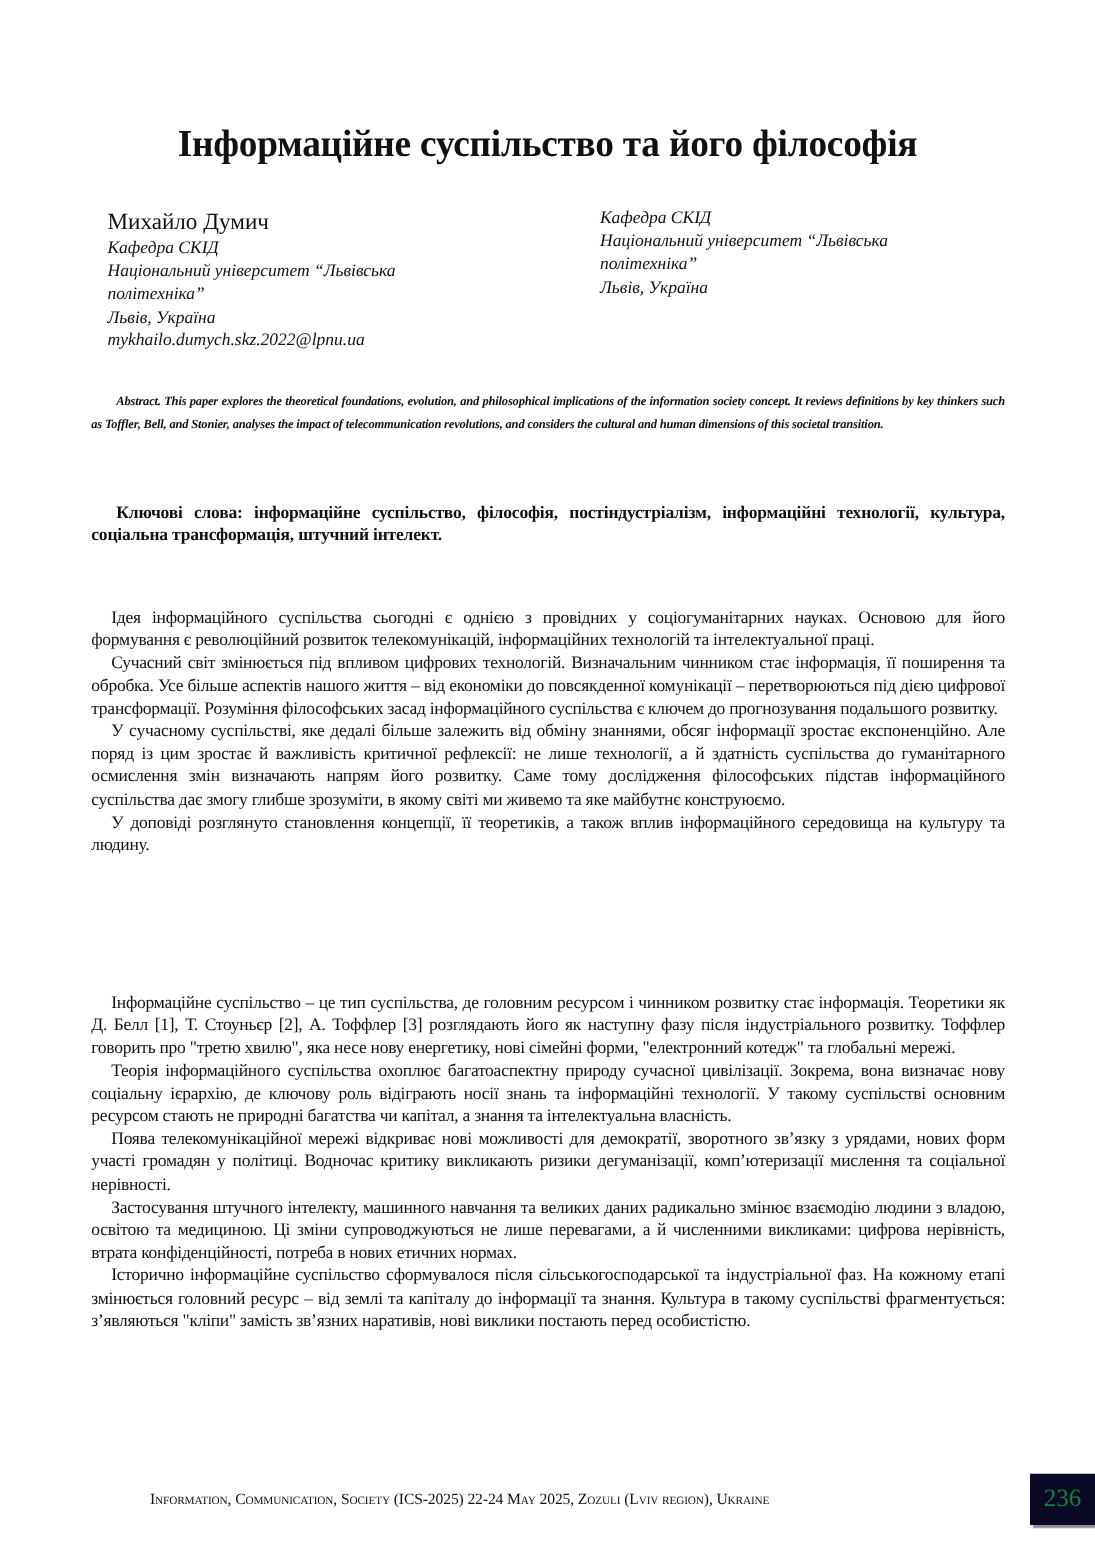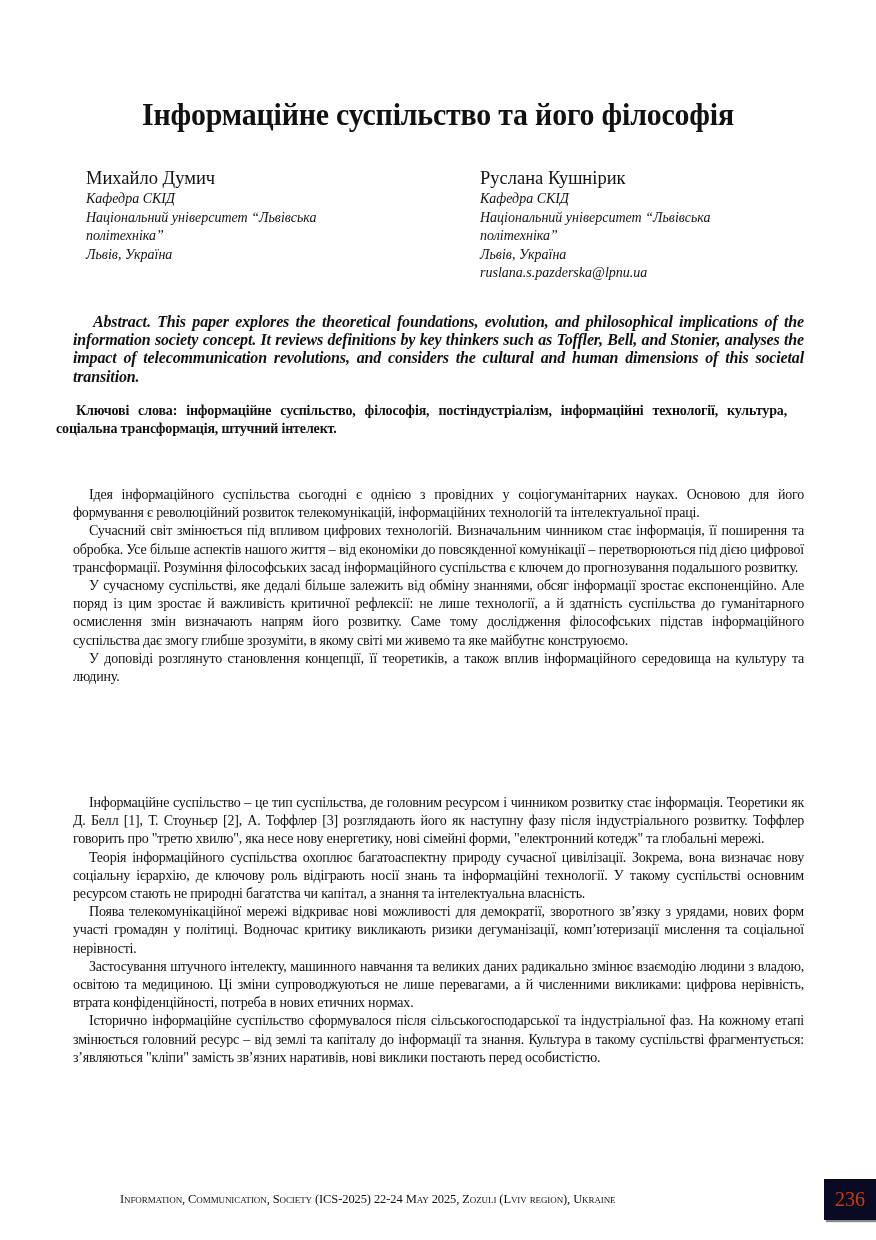--- a/index.html
+++ b/index.html
@@ -34,32 +34,32 @@
     .author .name {
       font-size: 18.5px;
       line-height: 24px;
       font-style: normal;
     }
     .author .aff { font-style: italic; }
 
     .abstract {
       position: absolute;
       left: 73px; top: 301px; width: 731px;
-      font-size: 16px;
+      font-size: 10px;
       line-height: 18.2px;
       font-weight: bold;
       font-style: italic;
       text-align: justify;
       text-indent: 20px;
       letter-spacing: -0.15px;
     }
 
     .keywords {
       position: absolute;
-      left: 56px; top: 390px; width: 731px;
+      left: 73px; top: 390px; width: 731px;
       font-size: 14px;
       line-height: 18.2px;
       font-weight: bold;
       text-align: justify;
       text-indent: 20px;
       letter-spacing: -0.15px;
     }
 
     .section-heading {
       position: absolute;
@@ -92,48 +92,47 @@
       font-variant: small-caps;
       letter-spacing: -0.1px;
       white-space: nowrap;
     }
 
     .page-number {
       position: absolute;
       left: 824px; top: 1167px;
       width: 52px; height: 41px;
       background: #0a0a24;
-      color: #c2410c;
+      color: #15803d;
       font-size: 20px;
       display: flex; align-items: center; justify-content: center;
       box-shadow: 2px 2px 1px #8a8a8a;
     }
   </style>
 </head>
 <body>
 
 <div class="page">
 
   <h1 class="title">Інформаційне суспільство та його філософія</h1>
 
   <div class="author left">
     <div class="name">Михайло Думич</div>
     <div class="aff">Кафедра СКІД</div>
     <div class="aff">Національний університет “Львівська</div>
     <div class="aff">політехніка”</div>
     <div class="aff">Львів, Україна</div>
+    <div class="aff">mykhailo.dumych.skz.2022@lpnu.ua</div>
   </div>
 
   <div class="author right">
-    <div class="name">Руслана Кушнірик</div>
     <div class="aff">Кафедра СКІД</div>
     <div class="aff">Національний університет “Львівська</div>
     <div class="aff">політехніка”</div>
     <div class="aff">Львів, Україна</div>
-    <div class="aff">ruslana.s.pazderska@lpnu.ua</div>
   </div>
 
   <p class="abstract">Abstract. This paper explores the theoretical foundations, evolution, and philosophical implications of the information society concept. It reviews definitions by key thinkers such as Toffler, Bell, and Stonier, analyses the impact of telecommunication revolutions, and considers the cultural and human dimensions of this societal transition.</p>
 
   <p class="keywords">Ключові слова: інформаційне суспільство, філософія, постіндустріалізм, інформаційні технології, культура, соціальна трансформація, штучний інтелект.</p>
 
 
   <div class="body-text intro">
     <p>Ідея інформаційного суспільства сьогодні є однією з провідних у соціогуманітарних науках. Основою для його формування є революційний розвиток телекомунікацій, інформаційних технологій та інтелектуальної праці.</p>
     <p>Сучасний світ змінюється під впливом цифрових технологій. Визначальним чинником стає інформація, її поширення та обробка. Усе більше аспектів нашого життя – від економіки до повсякденної комунікації – перетворюються під дією цифрової трансформації. Розуміння філософських засад інформаційного суспільства є ключем до прогнозування подальшого розвитку.</p>

